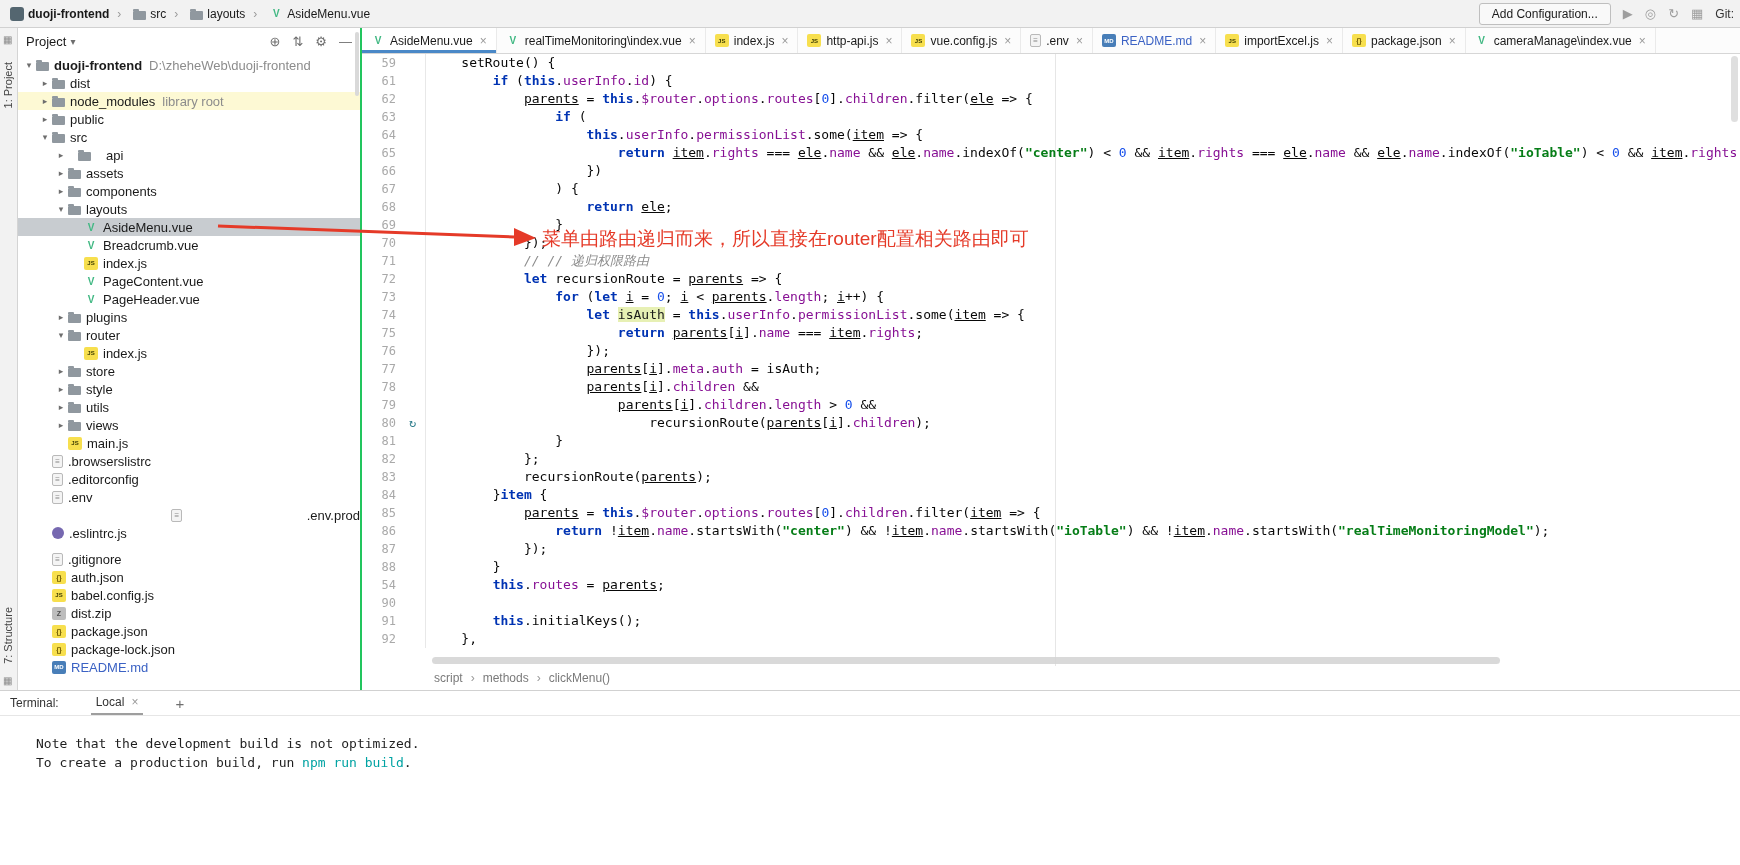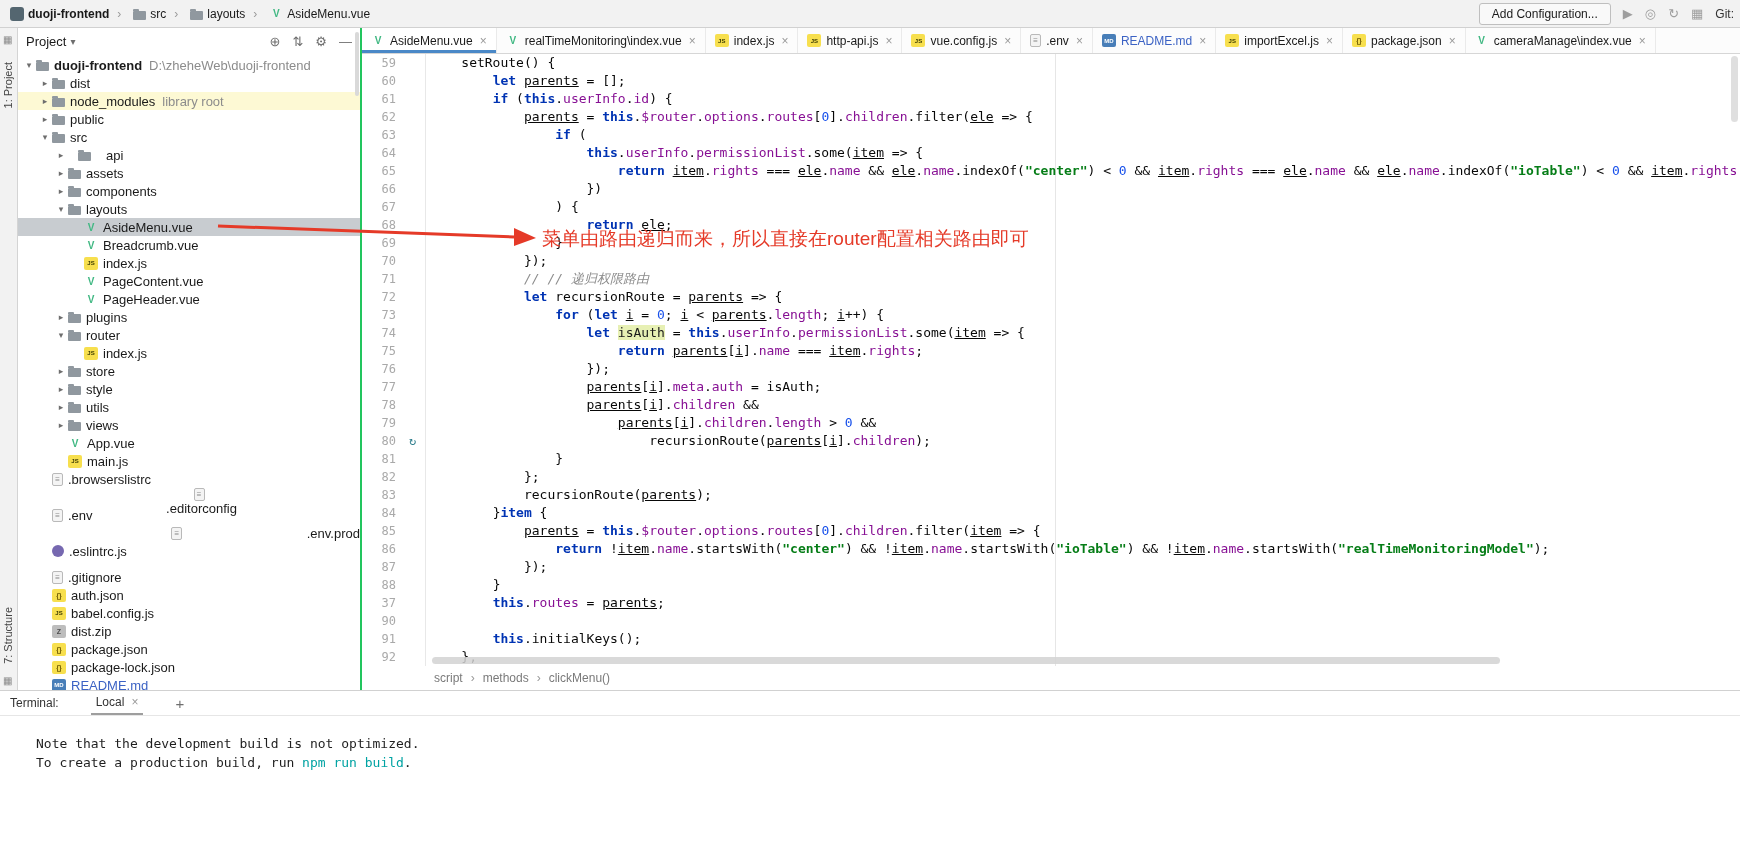--- a/index.html
+++ b/index.html
@@ -260,34 +260,29 @@
             <span class="ic ic-folder"></span>
             <span class="lbl">utils</span>
           </div>
           <div class="tree-row" style="padding-left: 36px;">
             <span class="arr arr-closed"></span>
             <span class="ic ic-folder"></span>
             <span class="lbl">views</span>
           </div>
           <div class="tree-row" style="padding-left: 36px;">
             <span class="arr"></span>
-            <span class="ic ic-vue"></span>
-            <span class="lbl">App.vue</span>
-          </div>
-          <div class="tree-row" style="padding-left: 36px;">
-            <span class="arr"></span>
             <span class="ic ic-js"></span>
             <span class="lbl">main.js</span>
           </div>
           <div class="tree-row" style="padding-left: 20px;">
             <span class="arr"></span>
             <span class="ic ic-file"></span>
             <span class="lbl">.browserslistrc</span>
           </div>
-          <div class="tree-row" style="padding-left: 20px; flex-direction: column;">
+          <div class="tree-row" style="padding-left: 20px;">
             <span class="arr"></span>
             <span class="ic ic-file"></span>
             <span class="lbl">.editorconfig</span>
           </div>
           <div class="tree-row" style="padding-left: 20px;">
             <span class="arr"></span>
             <span class="ic ic-file"></span>
             <span class="lbl">.env</span>
           </div>
           <div class="tree-row" style="padding-left: 20px; justify-content: space-between;">
@@ -389,21 +384,20 @@
           <div class="tab">
             <span class="ic ic-vue"></span>
             <span class="tab-label">cameraManage\index.vue</span>
             <span class="close"></span>
           </div>
         </div>
       <div class="code-wrap">
         <div class="margin-line"></div>
         <div class="code-lines">
             <div class="code-line"><span class="lnum">59</span><span class="gslot"></span><span class="ltext"><span class="tk-p">    </span><span class="tk-p">setRoute</span><span class="tk-p">() {</span></span></div>
-            <div class="code-line"><span class="lnum">60</span><span class="gslot"></span><span class="ltext"><span class="tk-p">        </span><span class="tk-k">let</span><span class="tk-p"> </span><span class="tk-u">parents</span><span class="tk-p"> = [];</span></span></div>
             <div class="code-line"><span class="lnum">61</span><span class="gslot"></span><span class="ltext"><span class="tk-p">        </span><span class="tk-k">if</span><span class="tk-p"> (</span><span class="tk-k">this</span><span class="tk-p">.</span><span class="tk-f">userInfo</span><span class="tk-p">.</span><span class="tk-f">id</span><span class="tk-p">) {</span></span></div>
             <div class="code-line"><span class="lnum">62</span><span class="gslot"></span><span class="ltext"><span class="tk-p">            </span><span class="tk-u">parents</span><span class="tk-p"> = </span><span class="tk-k">this</span><span class="tk-p">.</span><span class="tk-f">$router</span><span class="tk-p">.</span><span class="tk-f">options</span><span class="tk-p">.</span><span class="tk-f">routes</span><span class="tk-p">[</span><span class="tk-n">0</span><span class="tk-p">].</span><span class="tk-f">children</span><span class="tk-p">.</span><span class="tk-p">filter</span><span class="tk-p">(</span><span class="tk-u">ele</span><span class="tk-p"> =&gt; {</span></span></div>
             <div class="code-line"><span class="lnum">63</span><span class="gslot"></span><span class="ltext"><span class="tk-p">                </span><span class="tk-k">if</span><span class="tk-p"> (</span></span></div>
             <div class="code-line"><span class="lnum">64</span><span class="gslot"></span><span class="ltext"><span class="tk-p">                    </span><span class="tk-k">this</span><span class="tk-p">.</span><span class="tk-f">userInfo</span><span class="tk-p">.</span><span class="tk-f">permissionList</span><span class="tk-p">.</span><span class="tk-p">some</span><span class="tk-p">(</span><span class="tk-u">item</span><span class="tk-p"> =&gt; {</span></span></div>
             <div class="code-line"><span class="lnum">65</span><span class="gslot"></span><span class="ltext"><span class="tk-p">                        </span><span class="tk-k">return</span><span class="tk-p"> </span><span class="tk-u">item</span><span class="tk-p">.</span><span class="tk-f">rights</span><span class="tk-p"> === </span><span class="tk-u">ele</span><span class="tk-p">.</span><span class="tk-f">name</span><span class="tk-p"> &amp;&amp; </span><span class="tk-u">ele</span><span class="tk-p">.</span><span class="tk-f">name</span><span class="tk-p">.</span><span class="tk-p">indexOf</span><span class="tk-p">(</span><span class="tk-s">"center"</span><span class="tk-p">) &lt; </span><span class="tk-n">0</span><span class="tk-p"> &amp;&amp; </span><span class="tk-u">item</span><span class="tk-p">.</span><span class="tk-f">rights</span><span class="tk-p"> === </span><span class="tk-u">ele</span><span class="tk-p">.</span><span class="tk-f">name</span><span class="tk-p"> &amp;&amp; </span><span class="tk-u">ele</span><span class="tk-p">.</span><span class="tk-f">name</span><span class="tk-p">.</span><span class="tk-p">indexOf</span><span class="tk-p">(</span><span class="tk-s">"ioTable"</span><span class="tk-p">) &lt; </span><span class="tk-n">0</span><span class="tk-p"> &amp;&amp; </span><span class="tk-u">item</span><span class="tk-p">.</span><span class="tk-f">rights</span><span class="tk-p"> === </span></span></div>
             <div class="code-line"><span class="lnum">66</span><span class="gslot"></span><span class="ltext"><span class="tk-p">                    </span><span class="tk-p">})</span></span></div>
             <div class="code-line"><span class="lnum">67</span><span class="gslot"></span><span class="ltext"><span class="tk-p">                </span><span class="tk-p">) {</span></span></div>
             <div class="code-line"><span class="lnum">68</span><span class="gslot"></span><span class="ltext"><span class="tk-p">                    </span><span class="tk-k">return</span><span class="tk-p"> </span><span class="tk-u">ele</span><span class="tk-p">;</span></span></div>
             <div class="code-line"><span class="lnum">69</span><span class="gslot"></span><span class="ltext"><span class="tk-p">                </span><span class="tk-p">}</span></span></div>
             <div class="code-line"><span class="lnum">70</span><span class="gslot"></span><span class="ltext"><span class="tk-p">            </span><span class="tk-p">});</span></span></div>
@@ -418,21 +412,21 @@
             <div class="code-line"><span class="lnum">79</span><span class="gslot"></span><span class="ltext"><span class="tk-p">                        </span><span class="tk-u">parents</span><span class="tk-p">[</span><span class="tk-u">i</span><span class="tk-p">].</span><span class="tk-f">children</span><span class="tk-p">.</span><span class="tk-f">length</span><span class="tk-p"> &gt; </span><span class="tk-n">0</span><span class="tk-p"> &amp;&amp;</span></span></div>
             <div class="code-line"><span class="lnum">80</span><span class="gslot g-rec"></span><span class="ltext"><span class="tk-p">                            </span><span class="tk-p">recursionRoute</span><span class="tk-p">(</span><span class="tk-u">parents</span><span class="tk-p">[</span><span class="tk-u">i</span><span class="tk-p">].</span><span class="tk-f">children</span><span class="tk-p">);</span></span></div>
             <div class="code-line"><span class="lnum">81</span><span class="gslot"></span><span class="ltext"><span class="tk-p">                </span><span class="tk-p">}</span></span></div>
             <div class="code-line"><span class="lnum">82</span><span class="gslot"></span><span class="ltext"><span class="tk-p">            </span><span class="tk-p">};</span></span></div>
             <div class="code-line"><span class="lnum">83</span><span class="gslot"></span><span class="ltext"><span class="tk-p">            </span><span class="tk-p">recursionRoute</span><span class="tk-p">(</span><span class="tk-u">parents</span><span class="tk-p">);</span></span></div>
             <div class="code-line"><span class="lnum">84</span><span class="gslot"></span><span class="ltext"><span class="tk-p">        </span><span class="tk-p">}</span><span class="tk-k">item</span><span class="tk-p"> {</span></span></div>
             <div class="code-line"><span class="lnum">85</span><span class="gslot"></span><span class="ltext"><span class="tk-p">            </span><span class="tk-u">parents</span><span class="tk-p"> = </span><span class="tk-k">this</span><span class="tk-p">.</span><span class="tk-f">$router</span><span class="tk-p">.</span><span class="tk-f">options</span><span class="tk-p">.</span><span class="tk-f">routes</span><span class="tk-p">[</span><span class="tk-n">0</span><span class="tk-p">].</span><span class="tk-f">children</span><span class="tk-p">.</span><span class="tk-p">filter</span><span class="tk-p">(</span><span class="tk-u">item</span><span class="tk-p"> =&gt; {</span></span></div>
             <div class="code-line"><span class="lnum">86</span><span class="gslot"></span><span class="ltext"><span class="tk-p">                </span><span class="tk-k">return</span><span class="tk-p"> !</span><span class="tk-u">item</span><span class="tk-p">.</span><span class="tk-f">name</span><span class="tk-p">.</span><span class="tk-p">startsWith</span><span class="tk-p">(</span><span class="tk-s">"center"</span><span class="tk-p">) &amp;&amp; !</span><span class="tk-u">item</span><span class="tk-p">.</span><span class="tk-f">name</span><span class="tk-p">.</span><span class="tk-p">startsWith</span><span class="tk-p">(</span><span class="tk-s">"ioTable"</span><span class="tk-p">) &amp;&amp; !</span><span class="tk-u">item</span><span class="tk-p">.</span><span class="tk-f">name</span><span class="tk-p">.</span><span class="tk-p">startsWith</span><span class="tk-p">(</span><span class="tk-s">"realTimeMonitoringModel"</span><span class="tk-p">);</span></span></div>
             <div class="code-line"><span class="lnum">87</span><span class="gslot"></span><span class="ltext"><span class="tk-p">            </span><span class="tk-p">});</span></span></div>
             <div class="code-line"><span class="lnum">88</span><span class="gslot"></span><span class="ltext"><span class="tk-p">        </span><span class="tk-p">}</span></span></div>
-            <div class="code-line"><span class="lnum">37</span><span class="gslot"></span><span class="ltext"><span class="tk-p">        </span><span class="tk-k">this</span><span class="tk-p">.</span><span class="tk-f">routes</span><span class="tk-p"> = </span><span class="tk-u">parents</span><span class="tk-p">;</span></span></div>
+            <div class="code-line"><span class="lnum">54</span><span class="gslot"></span><span class="ltext"><span class="tk-p">        </span><span class="tk-k">this</span><span class="tk-p">.</span><span class="tk-f">routes</span><span class="tk-p"> = </span><span class="tk-u">parents</span><span class="tk-p">;</span></span></div>
             <div class="code-line"><span class="lnum">90</span><span class="gslot"></span><span class="ltext"></span></div>
             <div class="code-line"><span class="lnum">91</span><span class="gslot"></span><span class="ltext"><span class="tk-p">        </span><span class="tk-k">this</span><span class="tk-p">.</span><span class="tk-p">initialKeys</span><span class="tk-p">();</span></span></div>
             <div class="code-line"><span class="lnum">92</span><span class="gslot"></span><span class="ltext"><span class="tk-p">    </span><span class="tk-p">},</span></span></div>
           </div>
         <div class="hscroll"></div>
         <div class="vscroll"></div>
       </div>
       <div class="ed-breadcrumb">
           <span class="ed-crumb">script</span>
           <span class="ed-crumb">methods</span>

